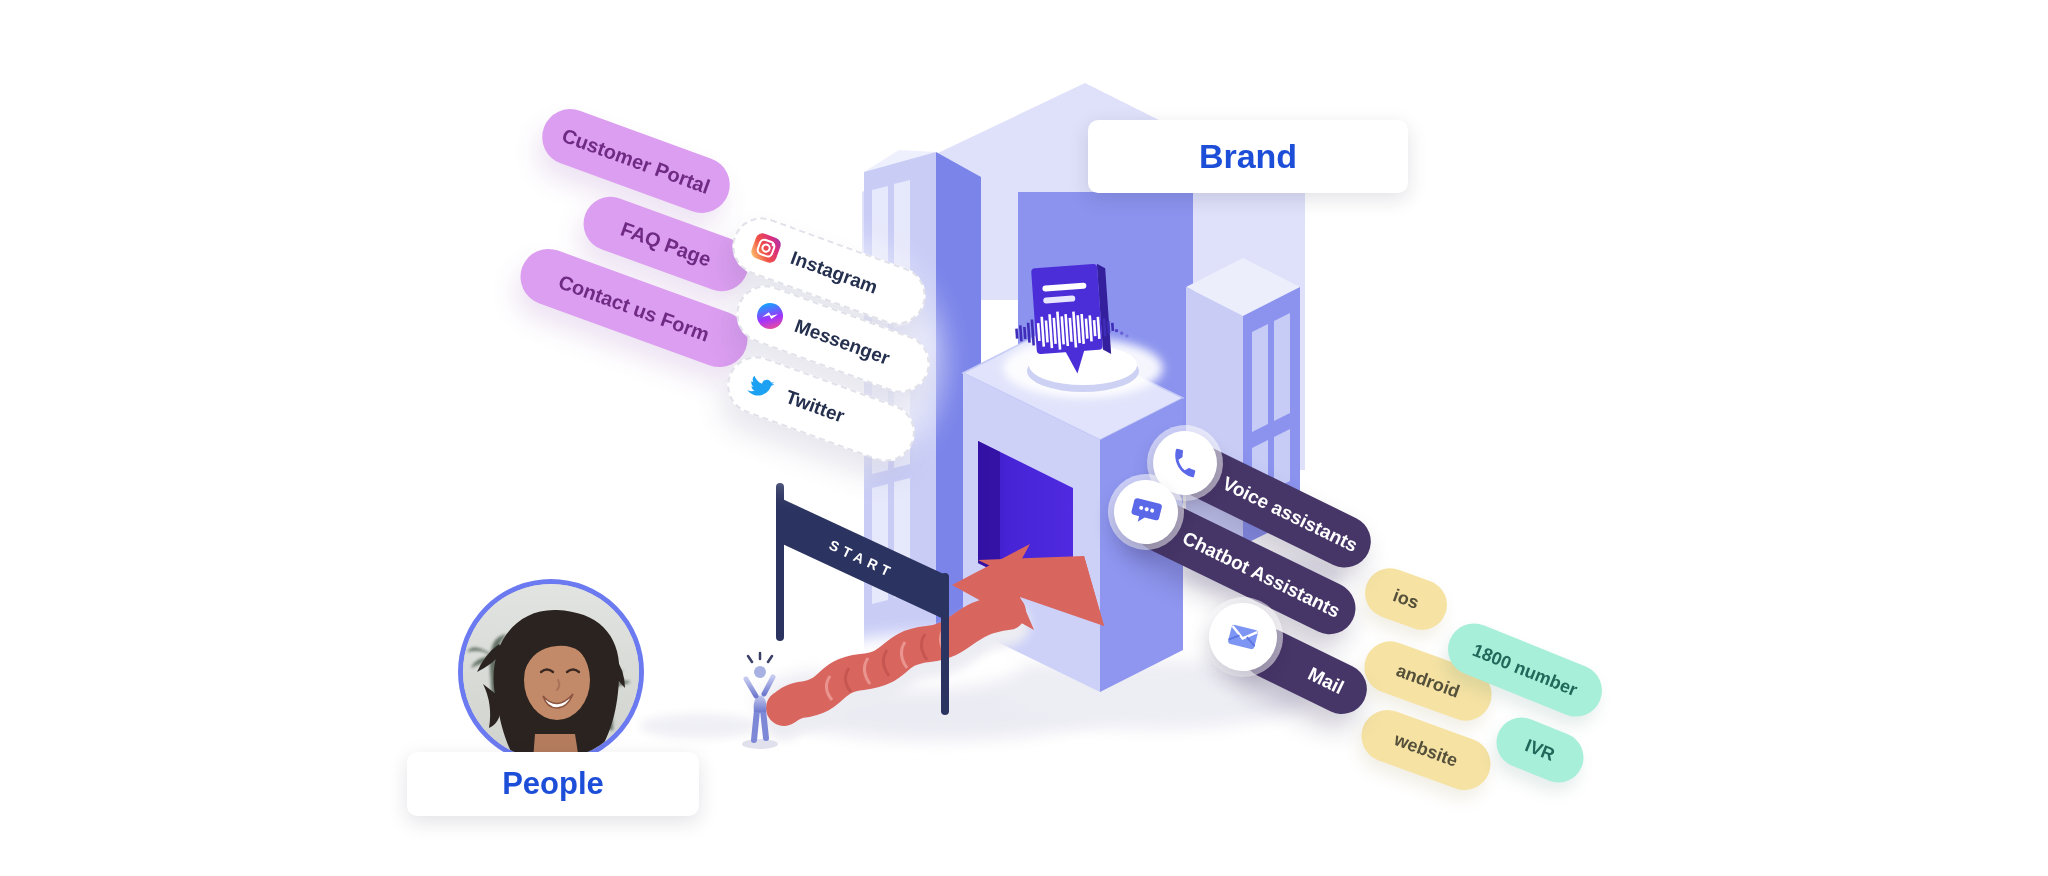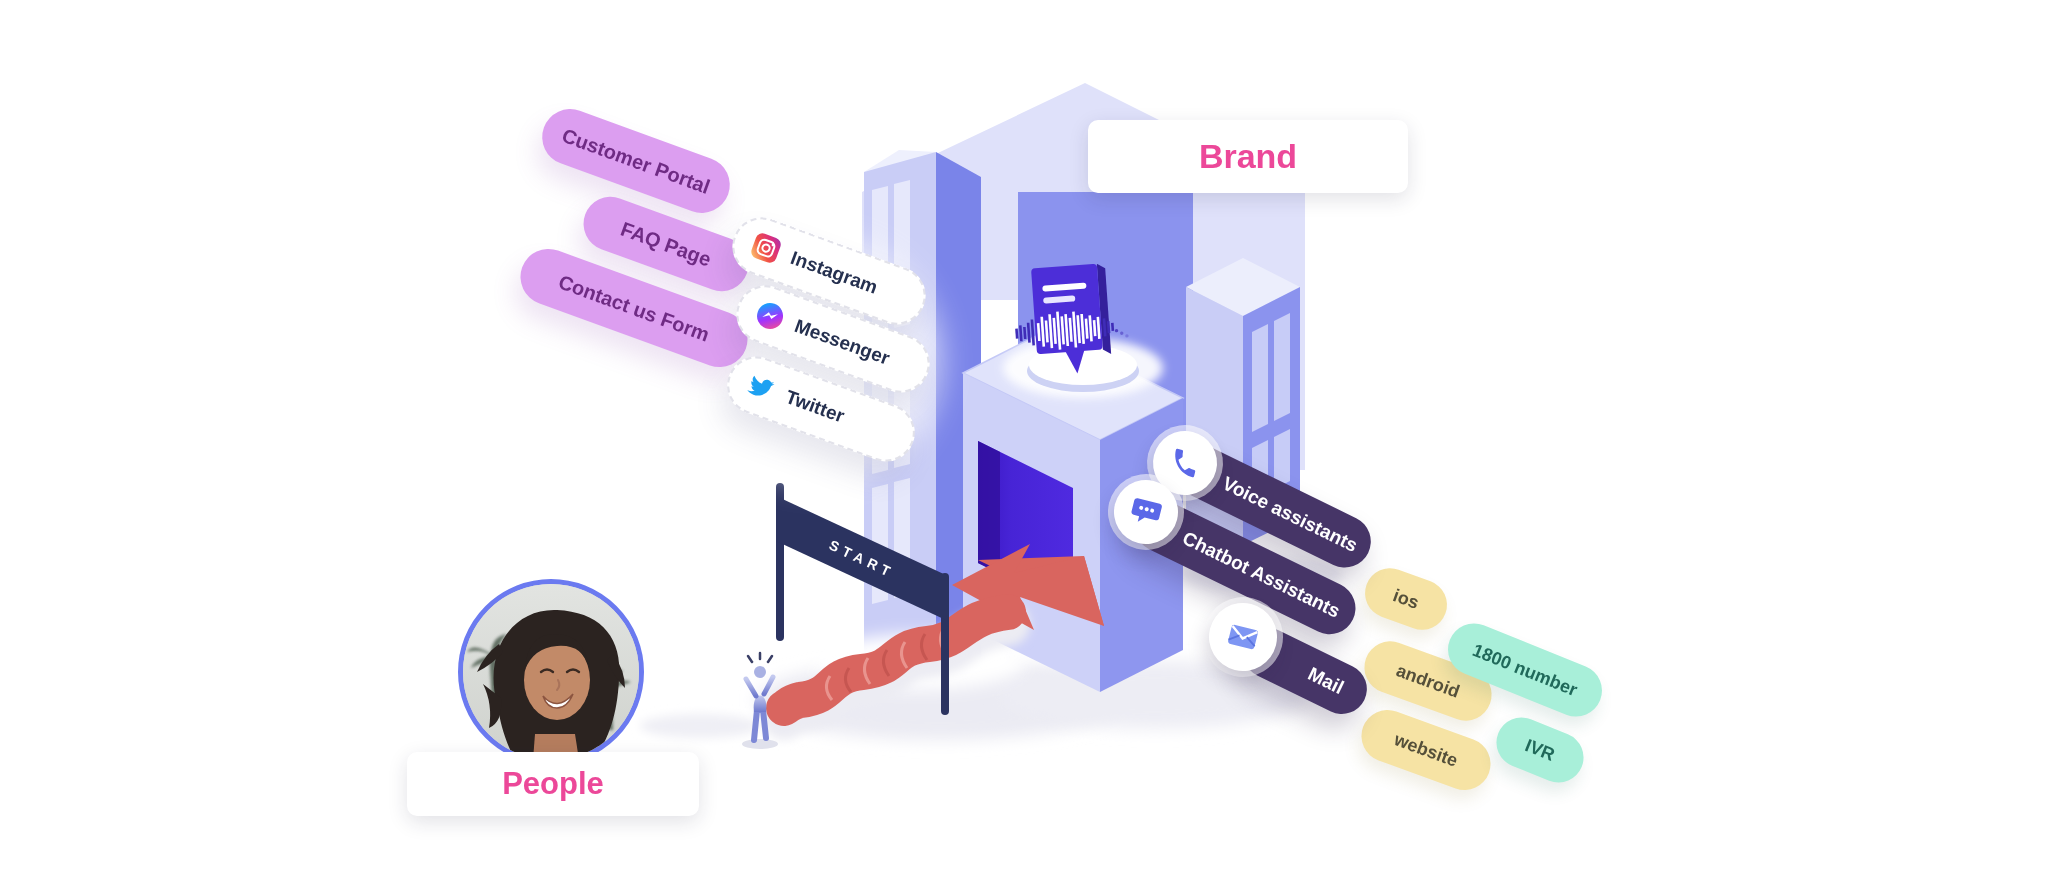--- a/index.html
+++ b/index.html
@@ -18,21 +18,21 @@
   .pill-dark{background:#463567;color:#ffffff;font-weight:700;font-size:19px;
              box-shadow:0 16px 26px rgba(40,28,70,.22);z-index:6;}
   .pill-yellow{background:#f6e3a4;color:#55503a;font-weight:700;font-size:18px;
                box-shadow:0 10px 16px rgba(140,120,50,.12);}
   .pill-teal{background:#a8efd9;color:#20695a;font-weight:700;font-size:18px;
              box-shadow:0 10px 16px rgba(40,110,90,.12);}
   .badge{position:absolute;background:#ffffff;border-radius:50%;display:flex;
          align-items:center;justify-content:center;
          box-shadow:0 10px 20px rgba(40,28,70,.20), 0 0 0 6px rgba(255,255,255,.55);z-index:7;}
   .card{position:absolute;background:#ffffff;border-radius:10px;display:flex;align-items:center;
-        justify-content:center;font-weight:800;color:#ec4899;
+        justify-content:center;font-weight:800;color:#1d4ed8;
         box-shadow:0 6px 20px rgba(30,30,60,.13);z-index:8;}
   .card-brand{left:1088px;top:120px;width:320px;height:73px;font-size:34px;}
   .card-people{left:407px;top:752px;width:292px;height:64px;font-size:31px;}
   .avatar{position:absolute;left:458px;top:579px;width:176px;height:176px;border-radius:50%;
           border:5px solid #6b7af0;overflow:hidden;z-index:7;background:#d8dad7;}
   .glow{position:absolute;background:#ffffff;border-radius:50%;filter:blur(16px);z-index:4;}
   .icon{flex:0 0 auto;display:flex;align-items:center;justify-content:center;}
 </style>
 </head>
 <body>

